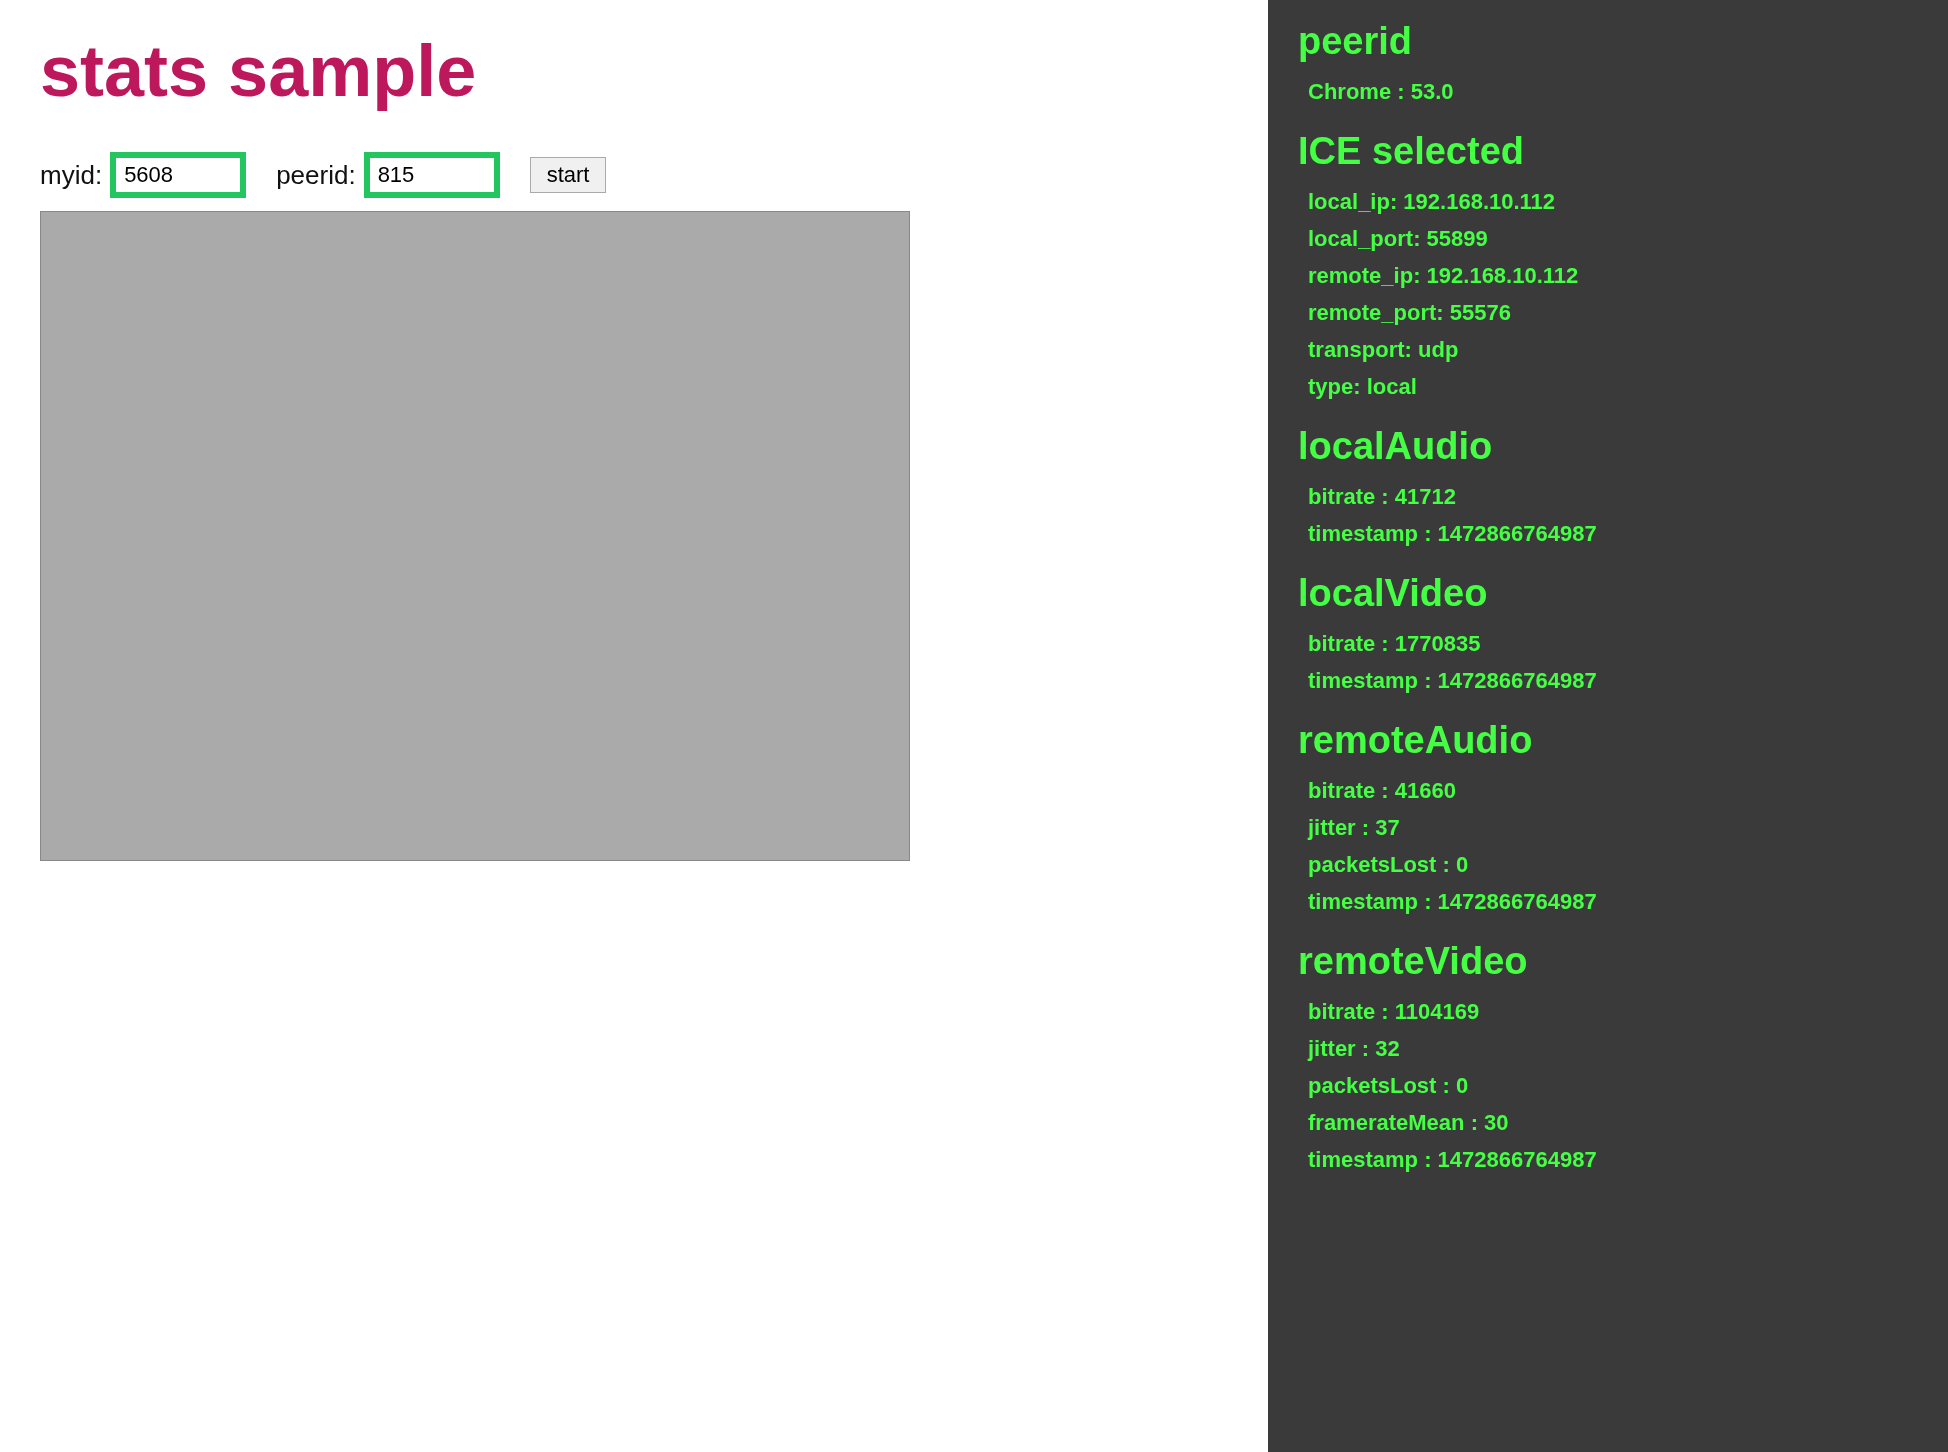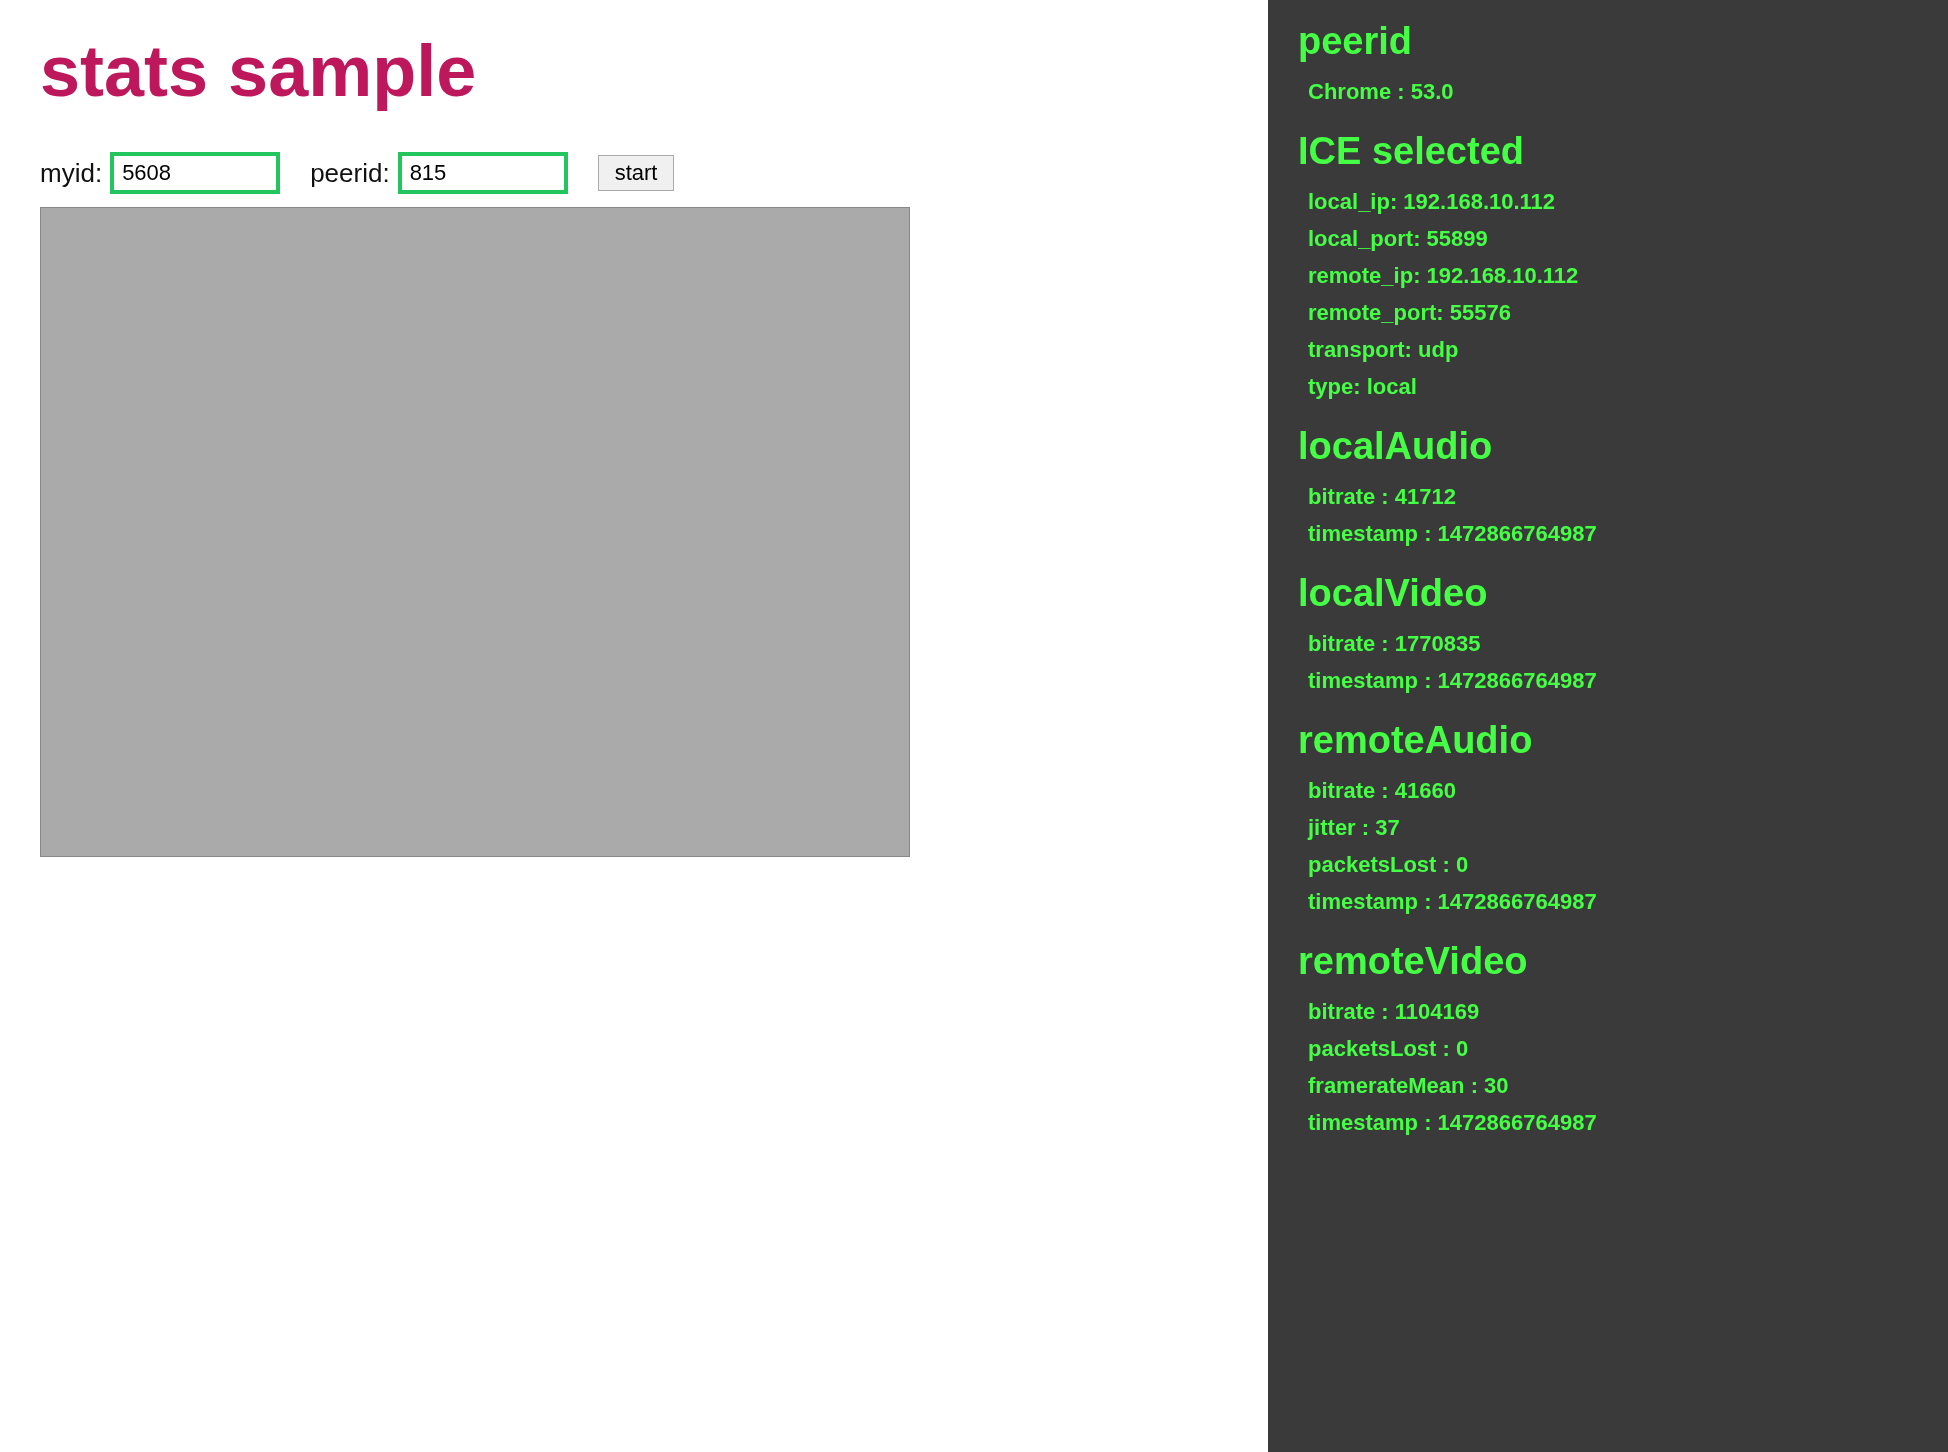--- a/index.html
+++ b/index.html
@@ -43,22 +43,22 @@
     }
 
     .field-label {
       font-size: 26px;
       color: #111111;
     }
 
     .field-input {
       font-size: 22px;
       padding: 4px 8px;
-      border: 4px solid #22c55e;
-      width: 170px;
+      border: 6px solid #22c55e;
+      width: 136px;
     }
 
     #start-button {
       font-size: 22px;
       padding: 4px 16px;
       border: 1px solid #aaaaaa;
       background: #f0f0f0;
       cursor: pointer;
     }
 
@@ -139,16 +139,17 @@
   <div class="stats-item">timestamp : 1472866764987</div>
 
   <div class="stats-section-title">remoteAudio</div>
   <div class="stats-item">bitrate : 41660</div>
   <div class="stats-item">jitter : 37</div>
   <div class="stats-item">packetsLost : 0</div>
   <div class="stats-item">timestamp : 1472866764987</div>
 
   <div class="stats-section-title">remoteVideo</div>
   <div class="stats-item">bitrate : 1104169</div>
+  <div class="stats-item">jitter : 32</div>
   <div class="stats-item">packetsLost : 0</div>
   <div class="stats-item">framerateMean : 30</div>
   <div class="stats-item">timestamp : 1472866764987</div>
 </div>
 
 </body></html>

